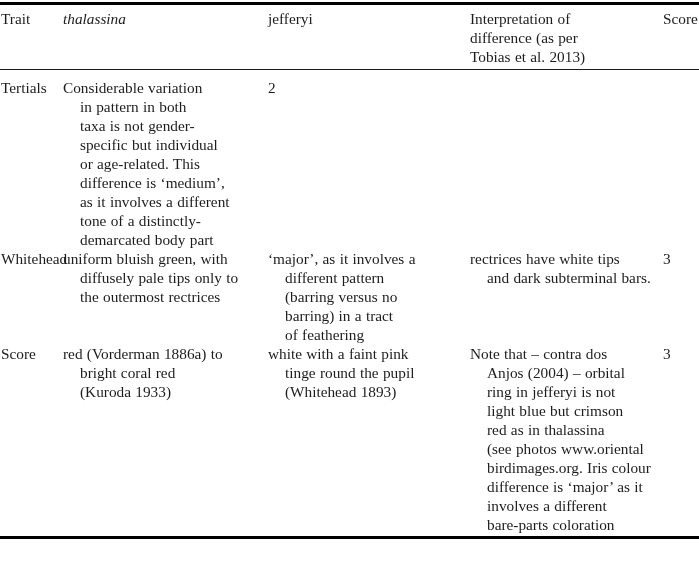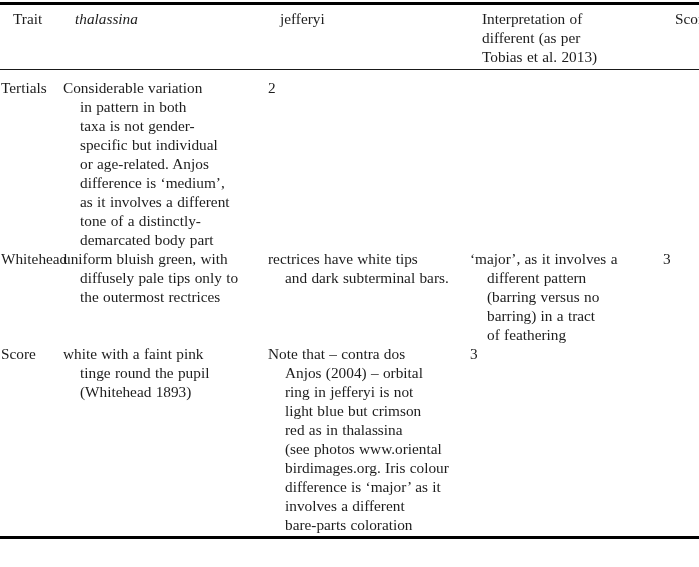--- a/index.html
+++ b/index.html
@@ -19,21 +19,21 @@
     border-top: 3px solid #000000;
     border-bottom: 3px solid #000000;
     background: #ffffff;
   }
   .row {
     display: grid;
     grid-template-columns: 63px 205px 202px 193px 36px;
     align-items: start;
   }
   .header-row {
-    padding: 4px 0 3px 12px;
+    padding: 4px 0 3px 0;
     border-bottom: 1px solid #1a1a1a;
   }
   .body-rows {
     padding: 8px 9px 2px 0;
   }
   .cell {
     font-size: 15.3px;
     line-height: 19px;
     white-space: pre;
     word-spacing: 0.5px;
@@ -49,58 +49,61 @@
 </head>
 <body>
 
 <div class="tbl">
 
   <div class="row header-row">
     <div class="cell c1">Trait</div>
     <div class="cell it">thalassina</div>
     <div class="cell">jefferyi</div>
     <div class="cell"><span>Interpretation of
-different (as per
+difference (as per
 Tobias </span><span class="seg-it">et al.</span><span> 2013)</span></div>
     <div class="cell">Score</div>
   </div>
 
   <div class="body-rows">
 
     <div class="row">
       <div class="cell c1">Tertials</div>
       <div class="cell hang">Considerable variation
 in pattern in both
 taxa is not gender-
 specific but individual
-or age-related. Anjos
+or age-related. This
 difference is ‘medium’,
 as it involves a different
 tone of a distinctly-
 demarcated body part</div>
       <div class="cell">2</div>
     </div>
 
     <div class="row">
       <div class="cell c1">Whitehead</div>
       <div class="cell hang">uniform bluish green, with
 diffusely pale tips only to
 the outermost rectrices</div>
-      <div class="cell hang">rectrices have white tips
-and dark subterminal bars.</div>
       <div class="cell hang">‘major’, as it involves a
 different pattern
 (barring versus no
 barring) in a tract
 of feathering</div>
+      <div class="cell hang">rectrices have white tips
+and dark subterminal bars.</div>
       <div class="cell">3</div>
     </div>
 
     <div class="row">
       <div class="cell c1">Score</div>
+      <div class="cell hang">red (Vorderman 1886a) to
+bright coral red
+(Kuroda 1933)</div>
       <div class="cell hang">white with a faint pink
 tinge round the pupil
 (Whitehead 1893)</div>
       <div class="cell hang"><span>Note that – </span><span class="seg-it">contra</span><span> dos
 Anjos (2004) – orbital
 ring in </span><span class="seg-it">jefferyi</span><span> is not
 light blue but crimson
 red as in </span><span class="seg-it">thalassina</span><span>
 (see photos www.oriental
 birdimages.org. Iris colour

